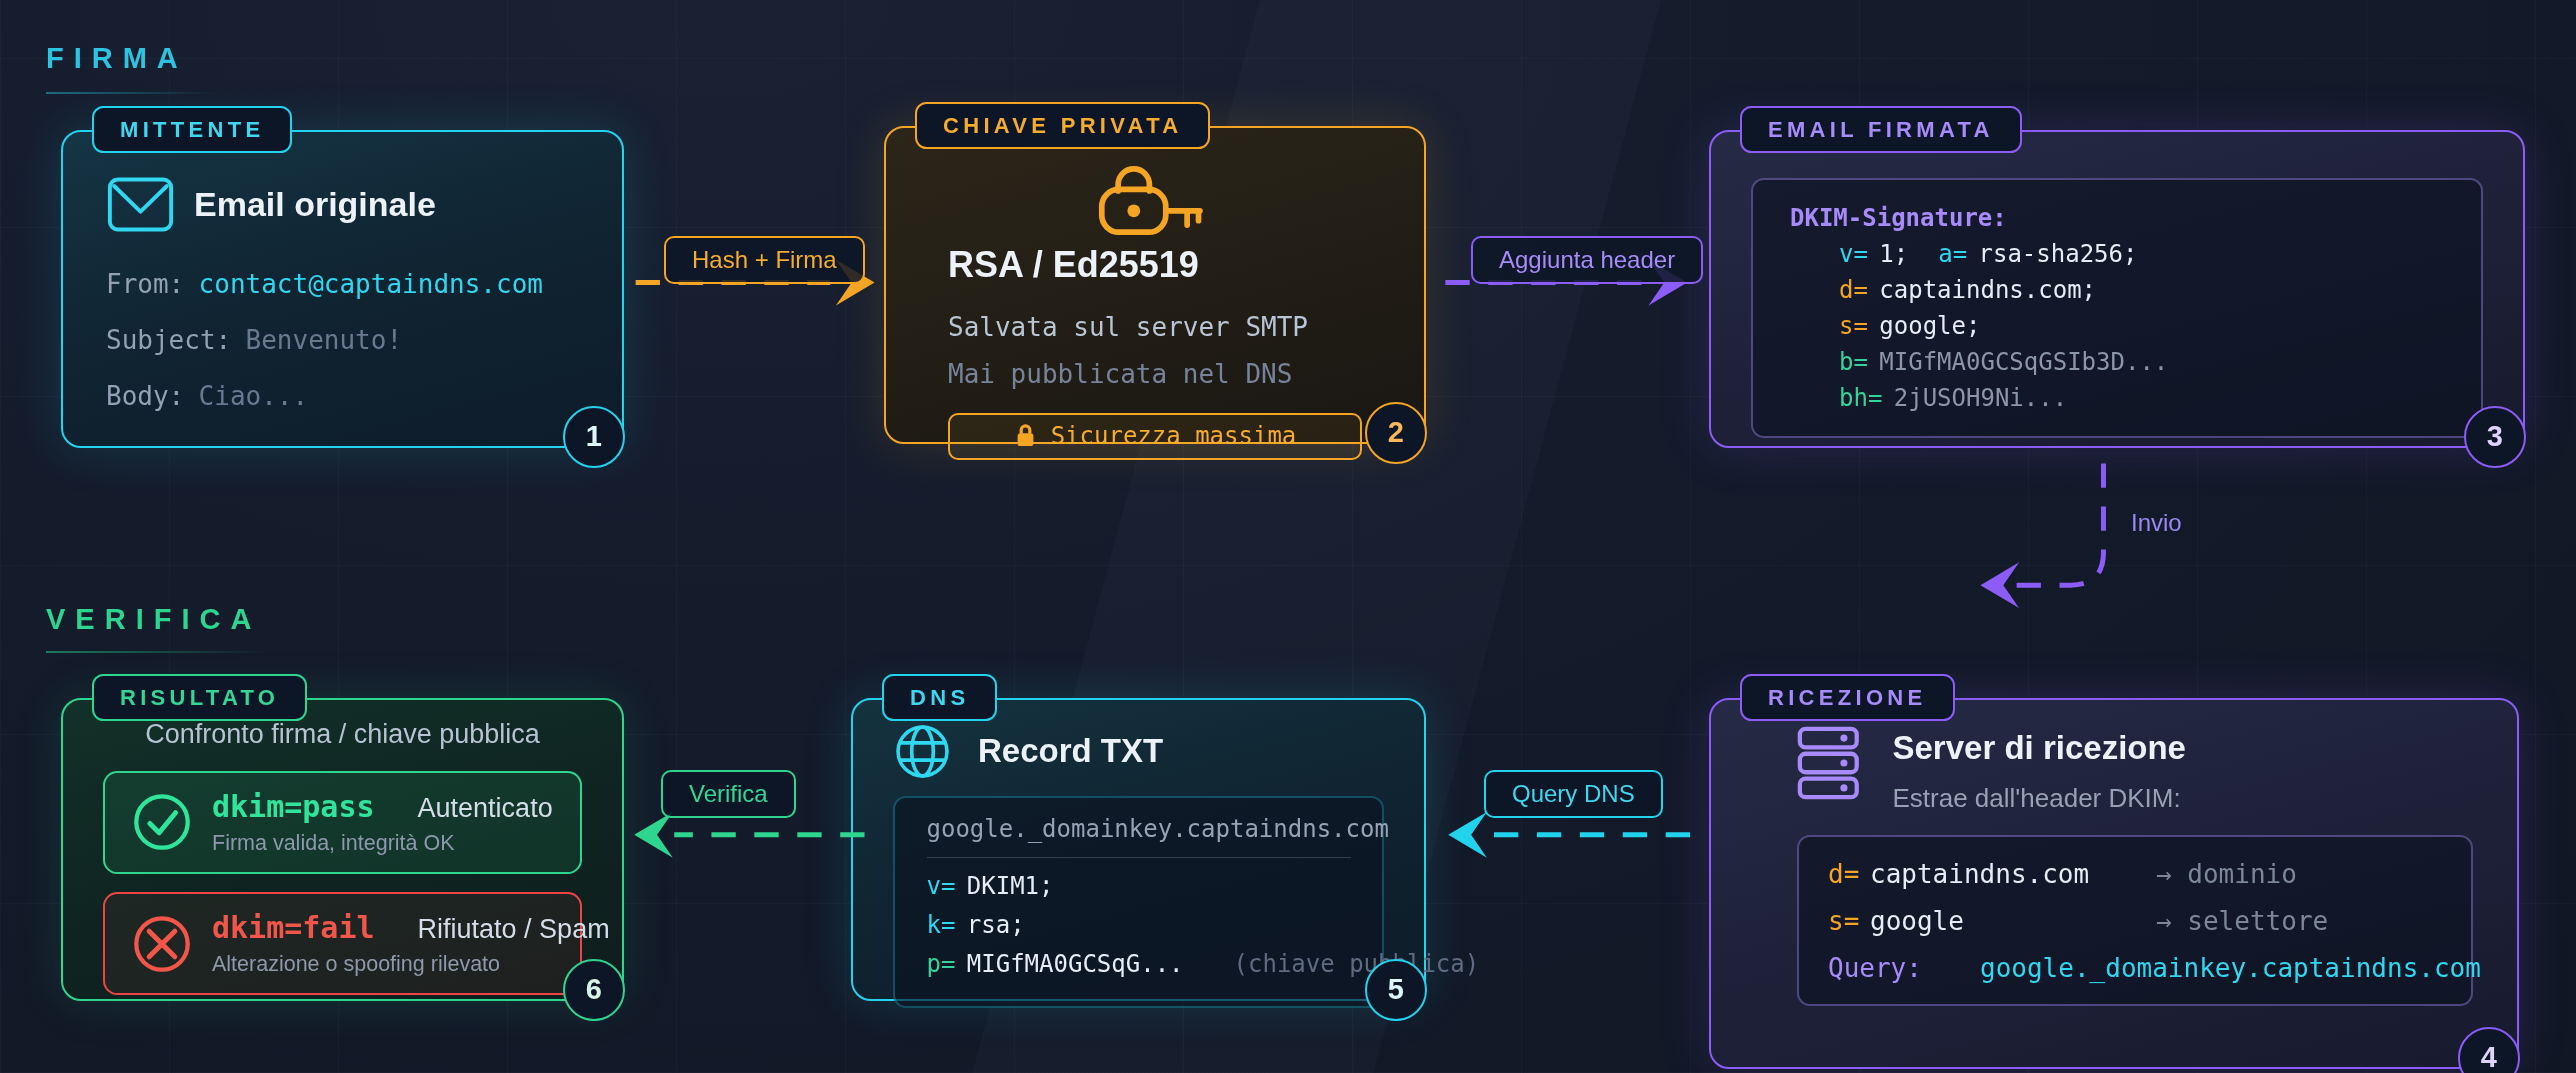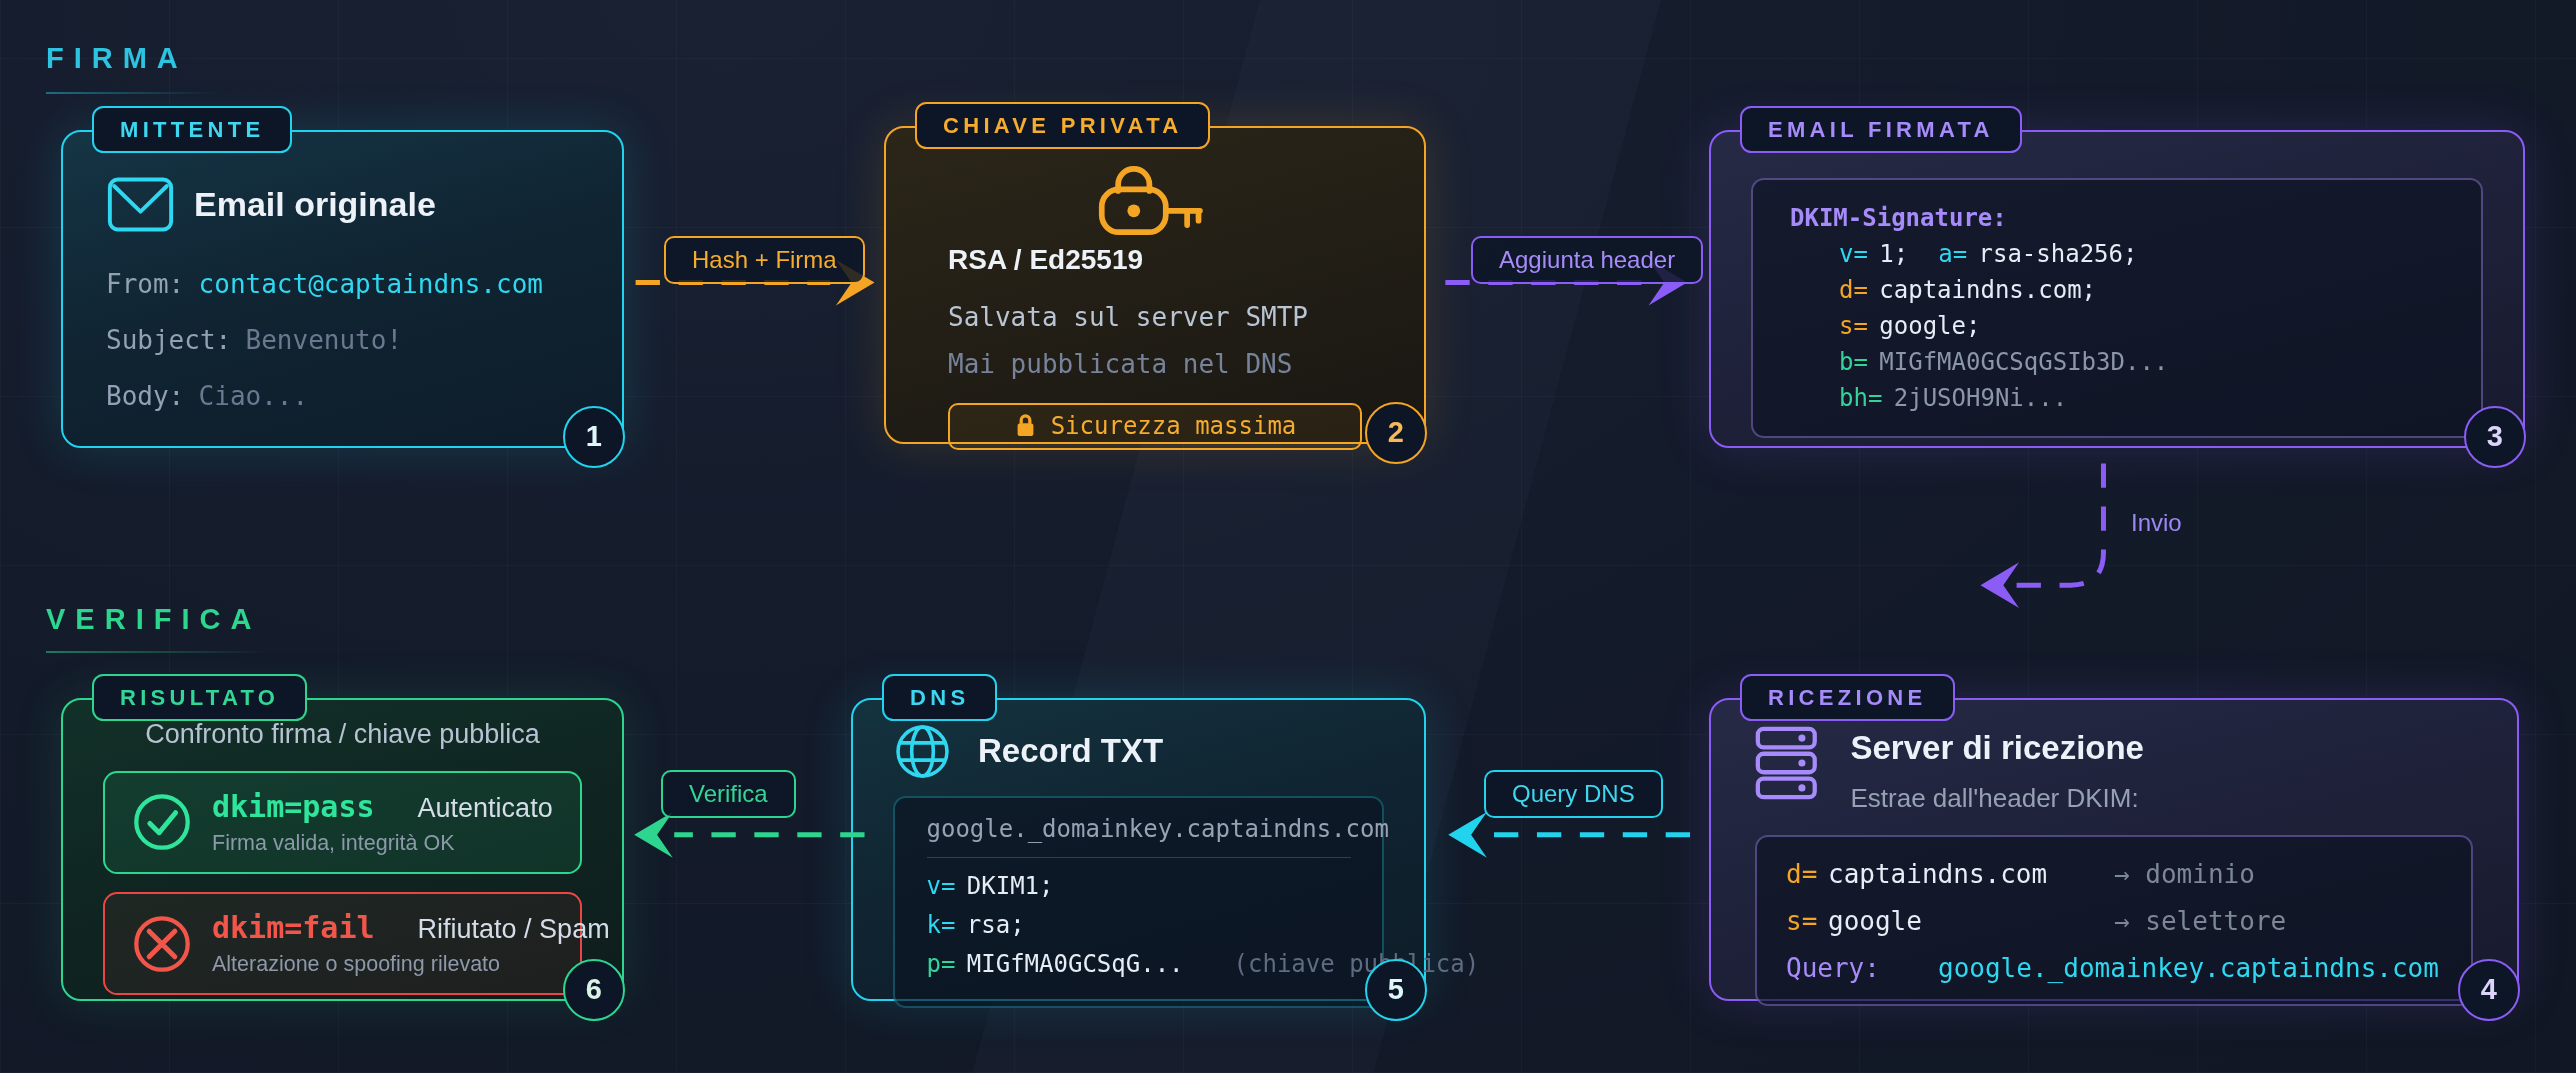--- a/index.html
+++ b/index.html
@@ -46,40 +46,40 @@
   #box-mittente{left:61px;top:130px;width:563px;height:318px;
     background:linear-gradient(165deg,#153545 0%,#102432 48%,#0e1c2a 100%);}
   #box-chiave{left:884px;top:126px;width:542px;height:318px;
     background:linear-gradient(165deg,#2c2619 0%,#231f16 48%,#191713 100%);}
   #box-firmata{left:1709px;top:130px;width:816px;height:318px;
     background:linear-gradient(165deg,#272a46 0%,#1e2139 48%,#181b2e 100%);}
   #box-risultato{left:61px;top:698px;width:563px;height:303px;
     background:linear-gradient(165deg,#123129 0%,#0f2521 48%,#0e1d1d 100%);}
   #box-dns{left:851px;top:698px;width:575px;height:303px;
     background:linear-gradient(165deg,#14333f 0%,#102431 48%,#0e1c29 100%);}
-  #box-ricezione{left:1709px;top:698px;width:810px;height:303px;
-    background:linear-gradient(165deg,#262a46 0%,#1e2139 48%,#181b2e 100%);}
+  #box-ricezione{left:1709px;top:698px;width:810px;height:371px;
+    background:linear-gradient(165deg,#262a46 0%,#1e2139 48%,#181b2e 100%);padding-left:42px;}
 
   .mono{font-family:"DejaVu Sans Mono",monospace;}
   .title{font-weight:bold;color:#edf2f9;}
 
   
   .b1-inner{padding:34px 43px 0;}
   .b1-head{display:flex;align-items:center;gap:19px;margin-top:10px;}
   .b1-head .title{font-size:34px;}
   .b1-fields{margin-top:36px;font-size:26px;}
   .b1-line{margin-bottom:26px;white-space:nowrap;}
   .k{color:#93a1b4;margin-right:14.3px;}
   .v-cyan{color:#2fd8f0;}
   .v-dim{color:#6b7890;}
 
   
   .b2-inner{padding:33px 62px 0;text-align:left;}
   .b2-icon-wrap{text-align:center;margin-left:-14.3px;}
-  .b2-inner .title{font-size:28px;margin-top:7.2px;}
+  .b2-inner .title{font-size:36px;margin-top:7.2px;}
   .b2-l1{margin-top:26px;font-size:26px;color:#b9c5d4;}
   .b2-l2{margin-top:17px;font-size:26px;color:#76839a;}
   .sec-pill{margin-top:24px;display:flex;align-items:center;justify-content:center;gap:14px;
     border:2.1px solid #f5a524;border-radius:10px;background:rgba(245,165,36,0.07);
     padding:7.2px 14.3px;color:#f6ac2e;font-size:24px;box-sizing:border-box;}
 
   
   .panel{border-radius:13px;box-sizing:border-box;background:rgba(11,17,32,0.62);}
   .panel-purple{border:2.1px solid rgba(167,139,250,0.42);}
   .panel-cyan{border:2.1px solid rgba(34,211,238,0.30);}

